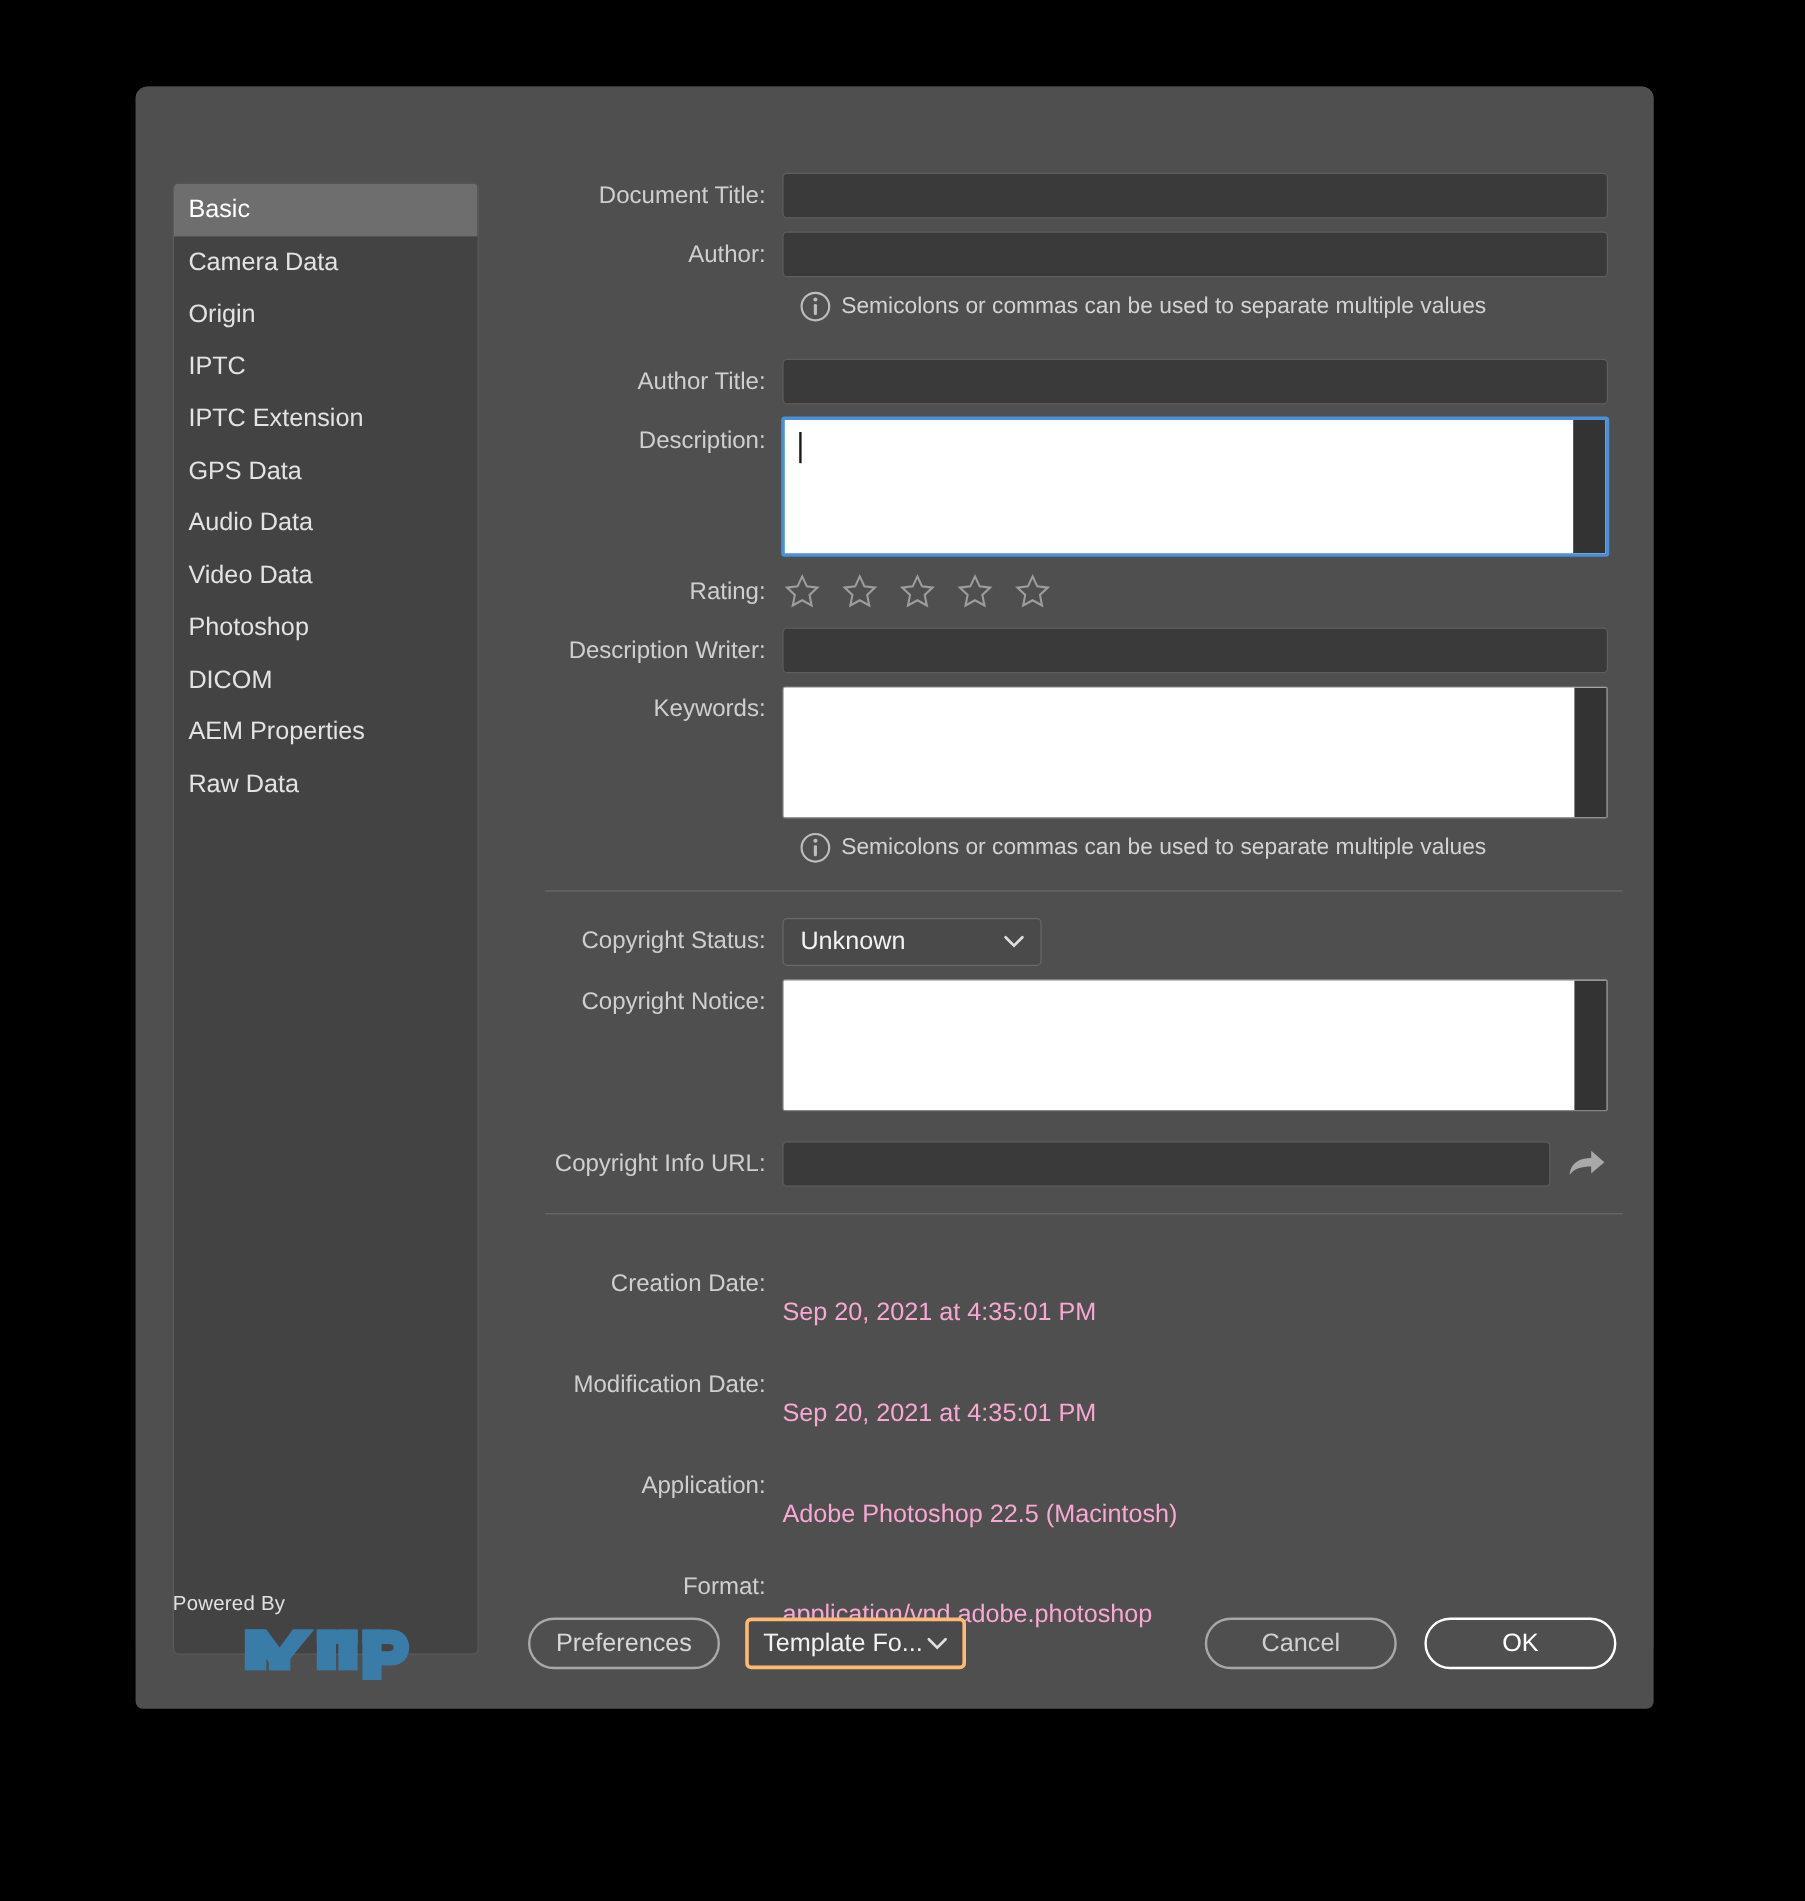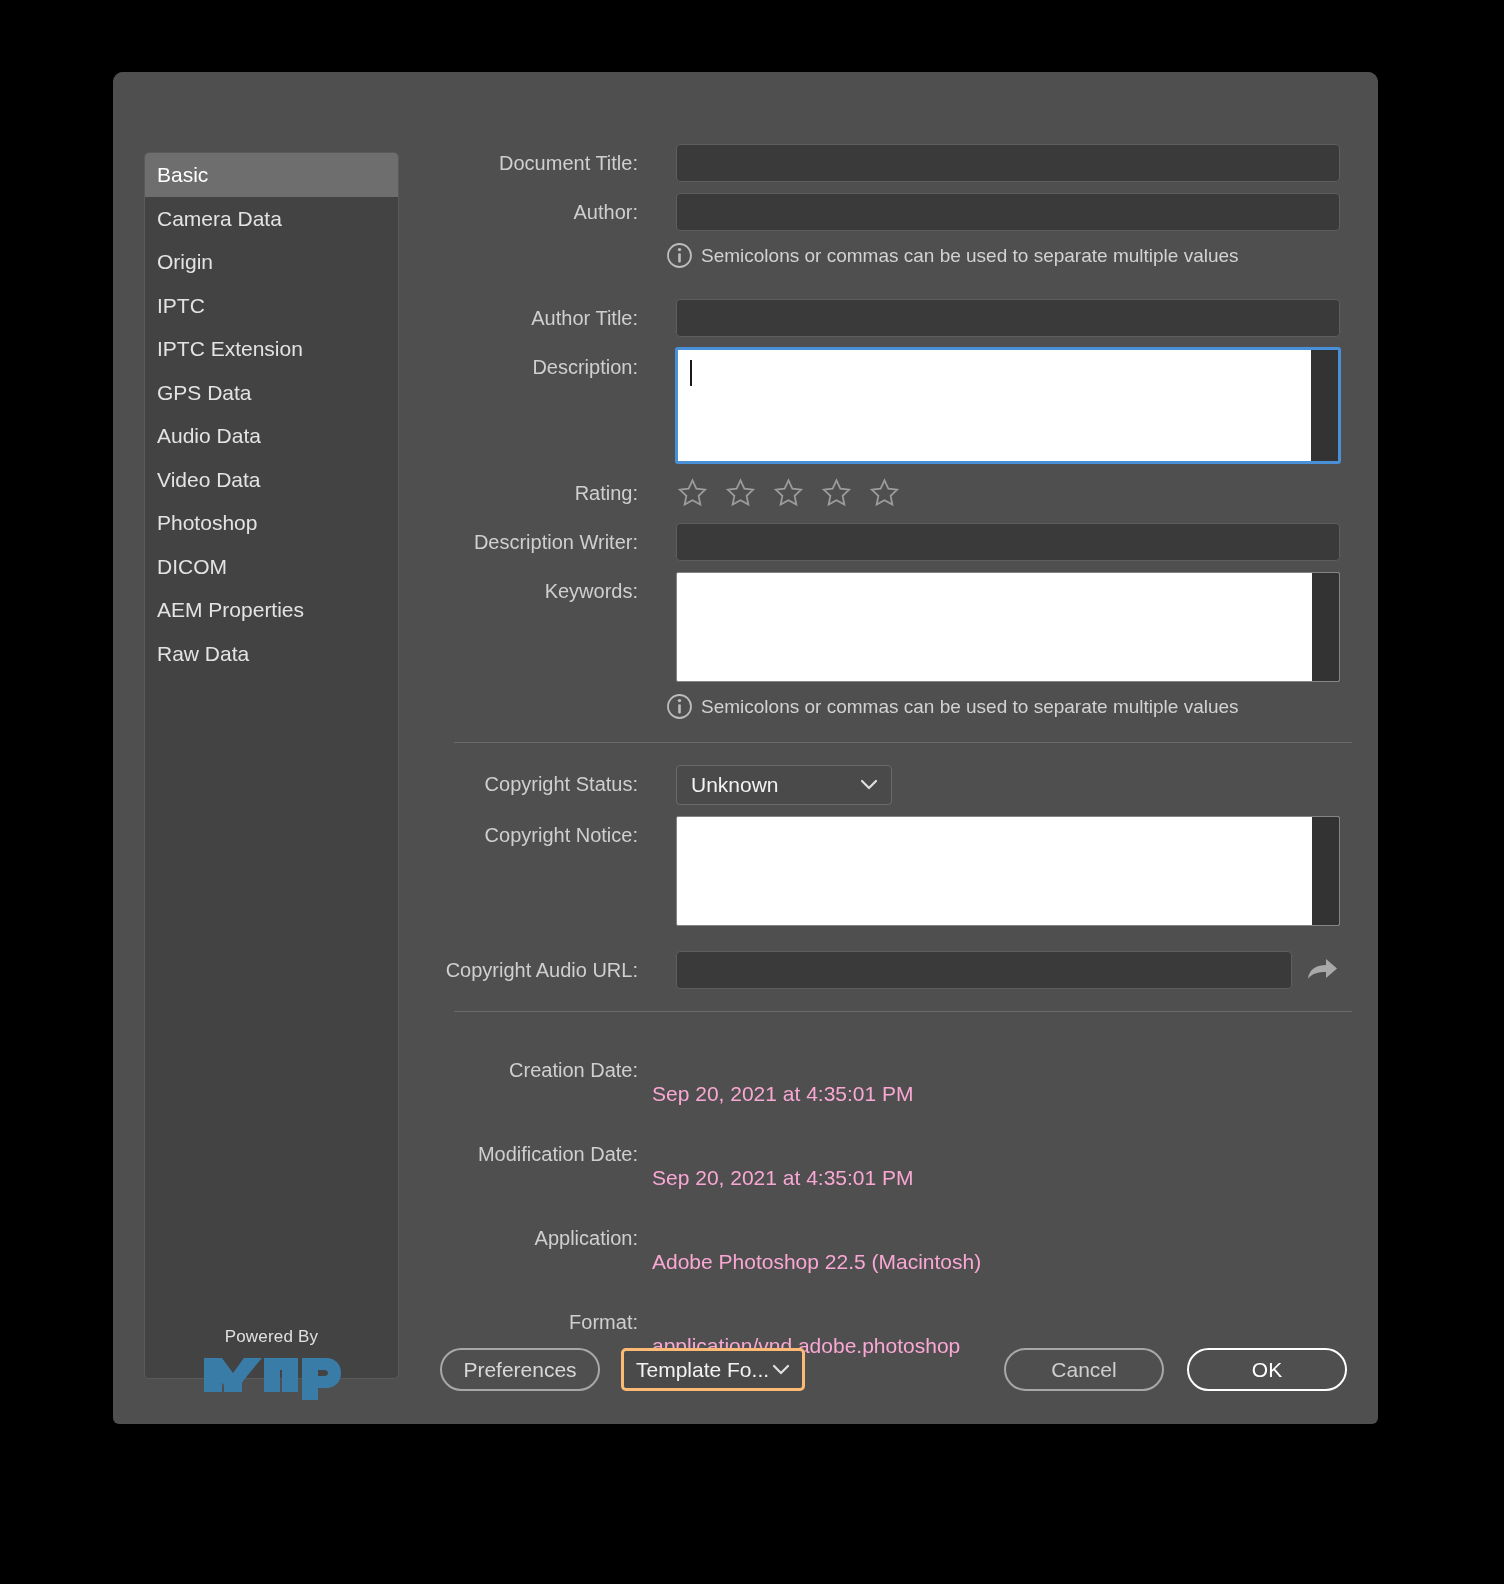--- a/index.html
+++ b/index.html
@@ -68,41 +68,39 @@
     color: #e3e3e3;
     white-space: nowrap;
   }
   .side-item.selected { background: #6e6e6e; color: #ffffff; }
 
   
   .xmp-block {
     position: absolute;
     left: 31px; top: 1255px;
     width: 255px;
-    text-align: center;
   }
   .powered {
     font-size: 17px;
     color: #e0e0e0;
     letter-spacing: .2px;
     margin-bottom: 1px;
   }
   .xmp-logo { display: block; margin: 0 auto; }
 
   
   .form {
     position: absolute;
     left: 327px; top: 72px;
     width: 900px;
   }
   .row {
     display: flex;
     align-items: flex-start;
     margin-bottom: 11px;
-    gap: 24px;
   }
   .lbl {
     width: 212px;
     text-align: right;
     padding-right: 14px;
     font-size: 20px;
     color: #cfcfcf;
     line-height: 38px;
     white-space: nowrap;
     flex: 0 0 212px;
@@ -373,21 +371,21 @@
       <div class="row">
         <div class="lbl">Copyright Notice:</div>
         <div class="textarea ta-cn">
           <div class="scroll"></div>
         </div>
       </div>
 
       <div style="height:14px"></div>
 
       <div class="row">
-        <div class="lbl">Copyright Audio URL:</div>
+        <div class="lbl">Copyright Info URL:</div>
         <div class="row-inline" style="flex:1">
           <div class="input" style="flex:1"></div>
           <svg class="url-arrow" width="36" height="30" viewBox="0 0 36 30">
             <path d="M4 24 C5 13 14 10 22 10 L22 4 L33 13.5 L22 23 L22 17 C14 17 8 18.5 4 24 Z" fill="#a9a9a9"></path>
           </svg>
         </div>
       </div>
 
       <div class="divider"></div>
 

